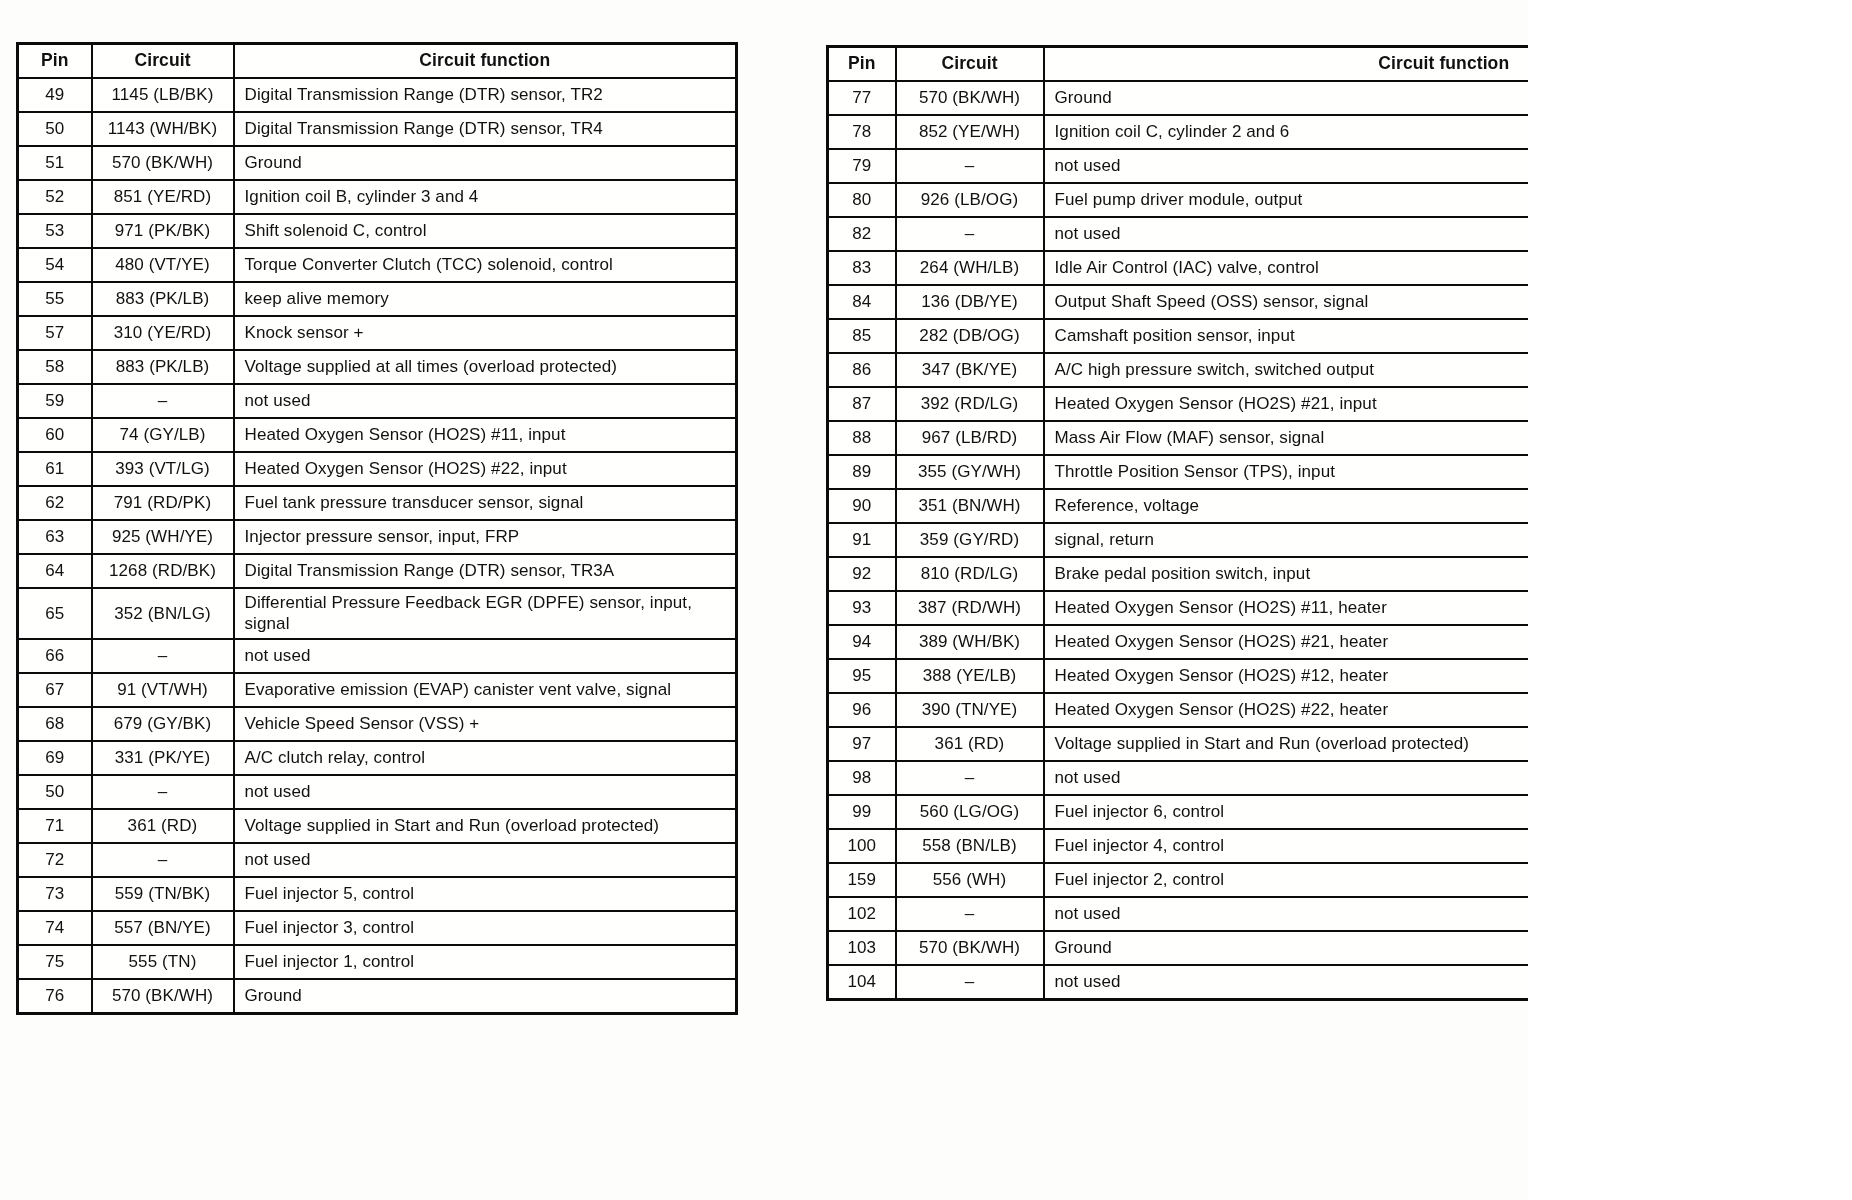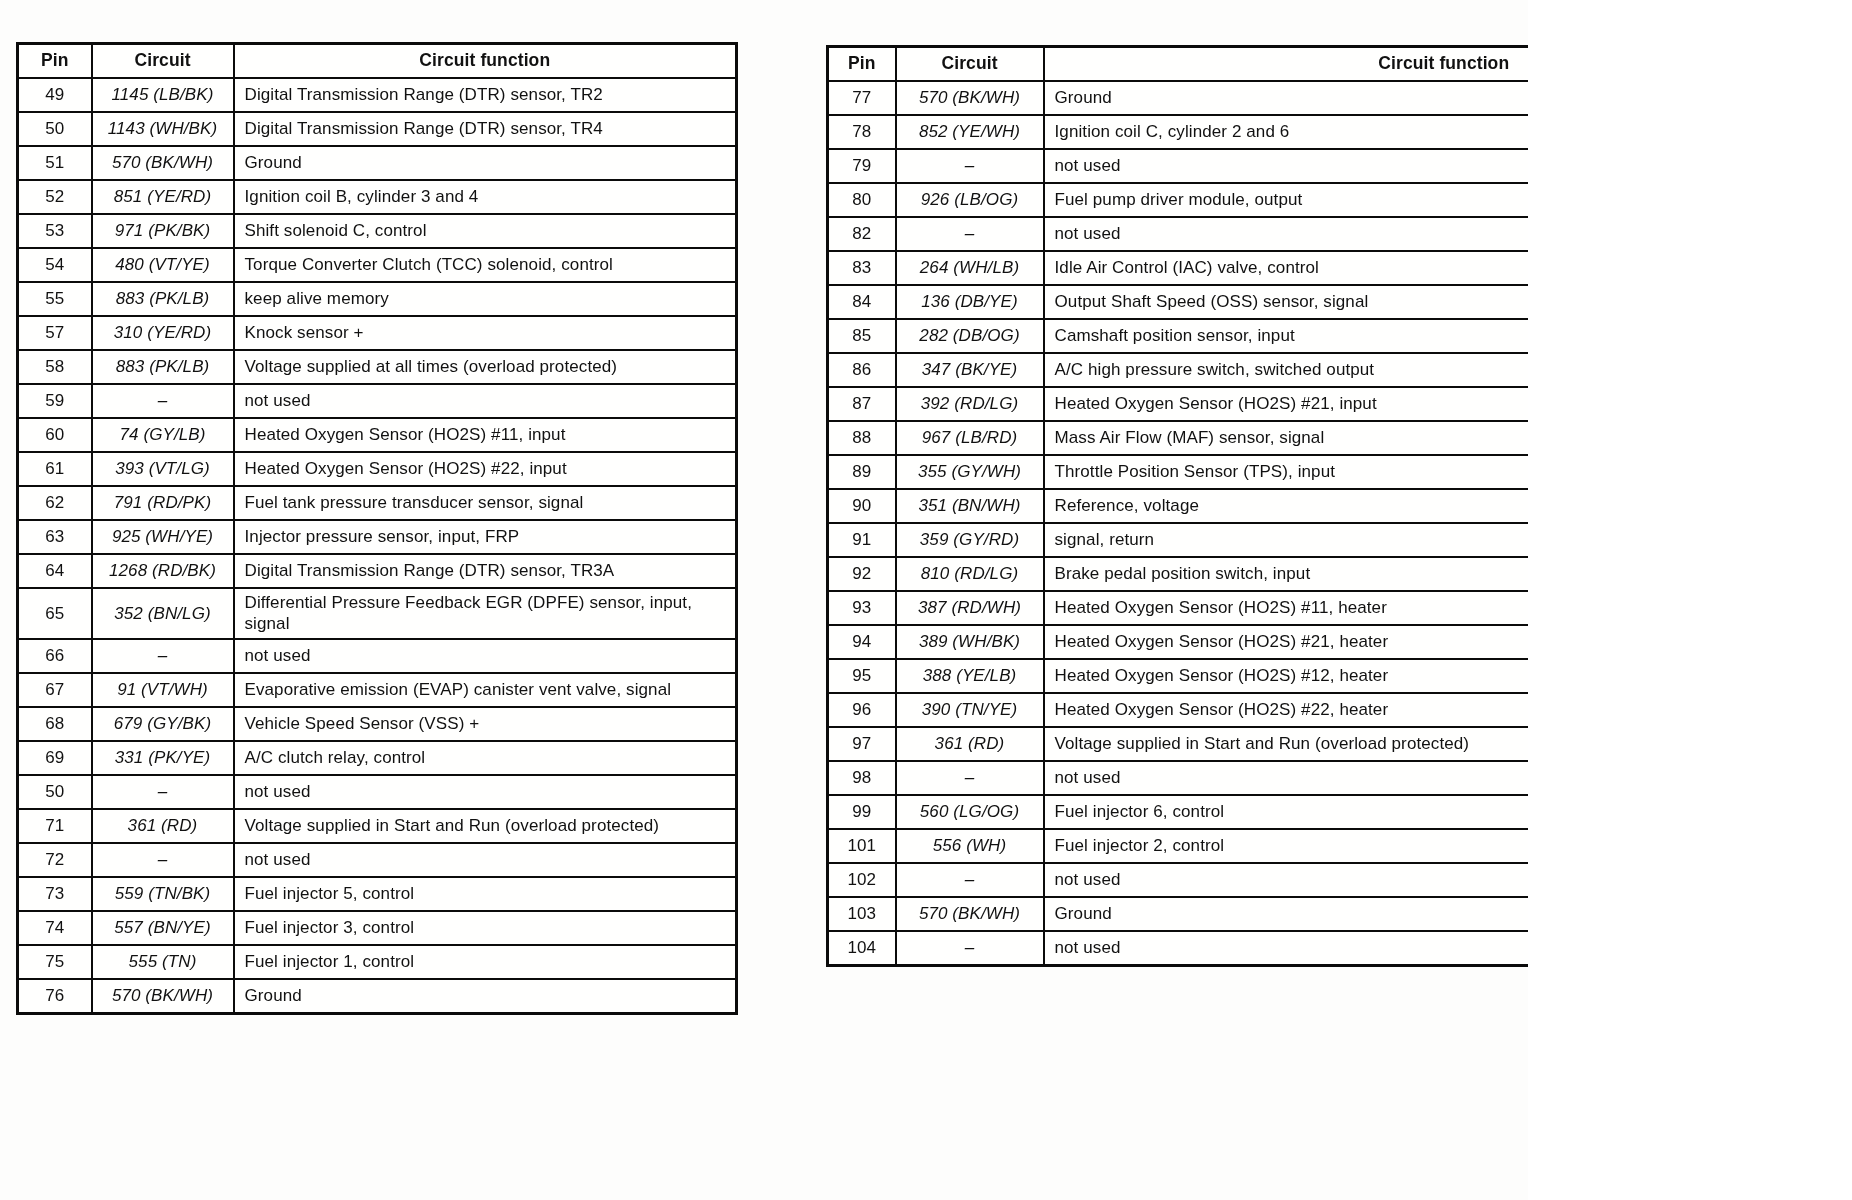--- a/index.html
+++ b/index.html
@@ -32,21 +32,21 @@
     height: 26px;
     overflow: hidden;
     letter-spacing: 0.1px;
   }
   table.pinout th {
     font-weight: bold;
     text-align: center;
     font-size: 17.5px;
   }
   table.pinout td.pin-col { text-align: center; }
-  table.pinout td.circuit-col { text-align: center; white-space: nowrap; font-style: italic; }
+  table.pinout td.circuit-col { text-align: center; white-space: nowrap; }
   table.pinout td.function-col { text-align: left; }
 
   #left-table {
     left: 16px;
     top: 42px;
     width: 722px;
   }
   #left-table col.c-pin { width: 74px; }
   #left-table col.c-circuit { width: 142px; }
 
@@ -333,21 +333,26 @@
           <td class="pin-col">98</td>
           <td class="circuit-col">–</td>
           <td class="function-col">not used</td>
         </tr>
         <tr>
           <td class="pin-col">99</td>
           <td class="circuit-col">560 (LG/OG)</td>
           <td class="function-col">Fuel injector 6, control</td>
         </tr>
         <tr>
-          <td class="pin-col">101</td>
+          <td class="pin-col">100</td>
+          <td class="circuit-col">558 (BN/LB)</td>
+          <td class="function-col">Fuel injector 4, control</td>
+        </tr>
+        <tr>
+          <td class="pin-col">159</td>
           <td class="circuit-col">556 (WH)</td>
           <td class="function-col">Fuel injector 2, control</td>
         </tr>
         <tr>
           <td class="pin-col">102</td>
           <td class="circuit-col">–</td>
           <td class="function-col">not used</td>
         </tr>
         <tr>
           <td class="pin-col">103</td>

